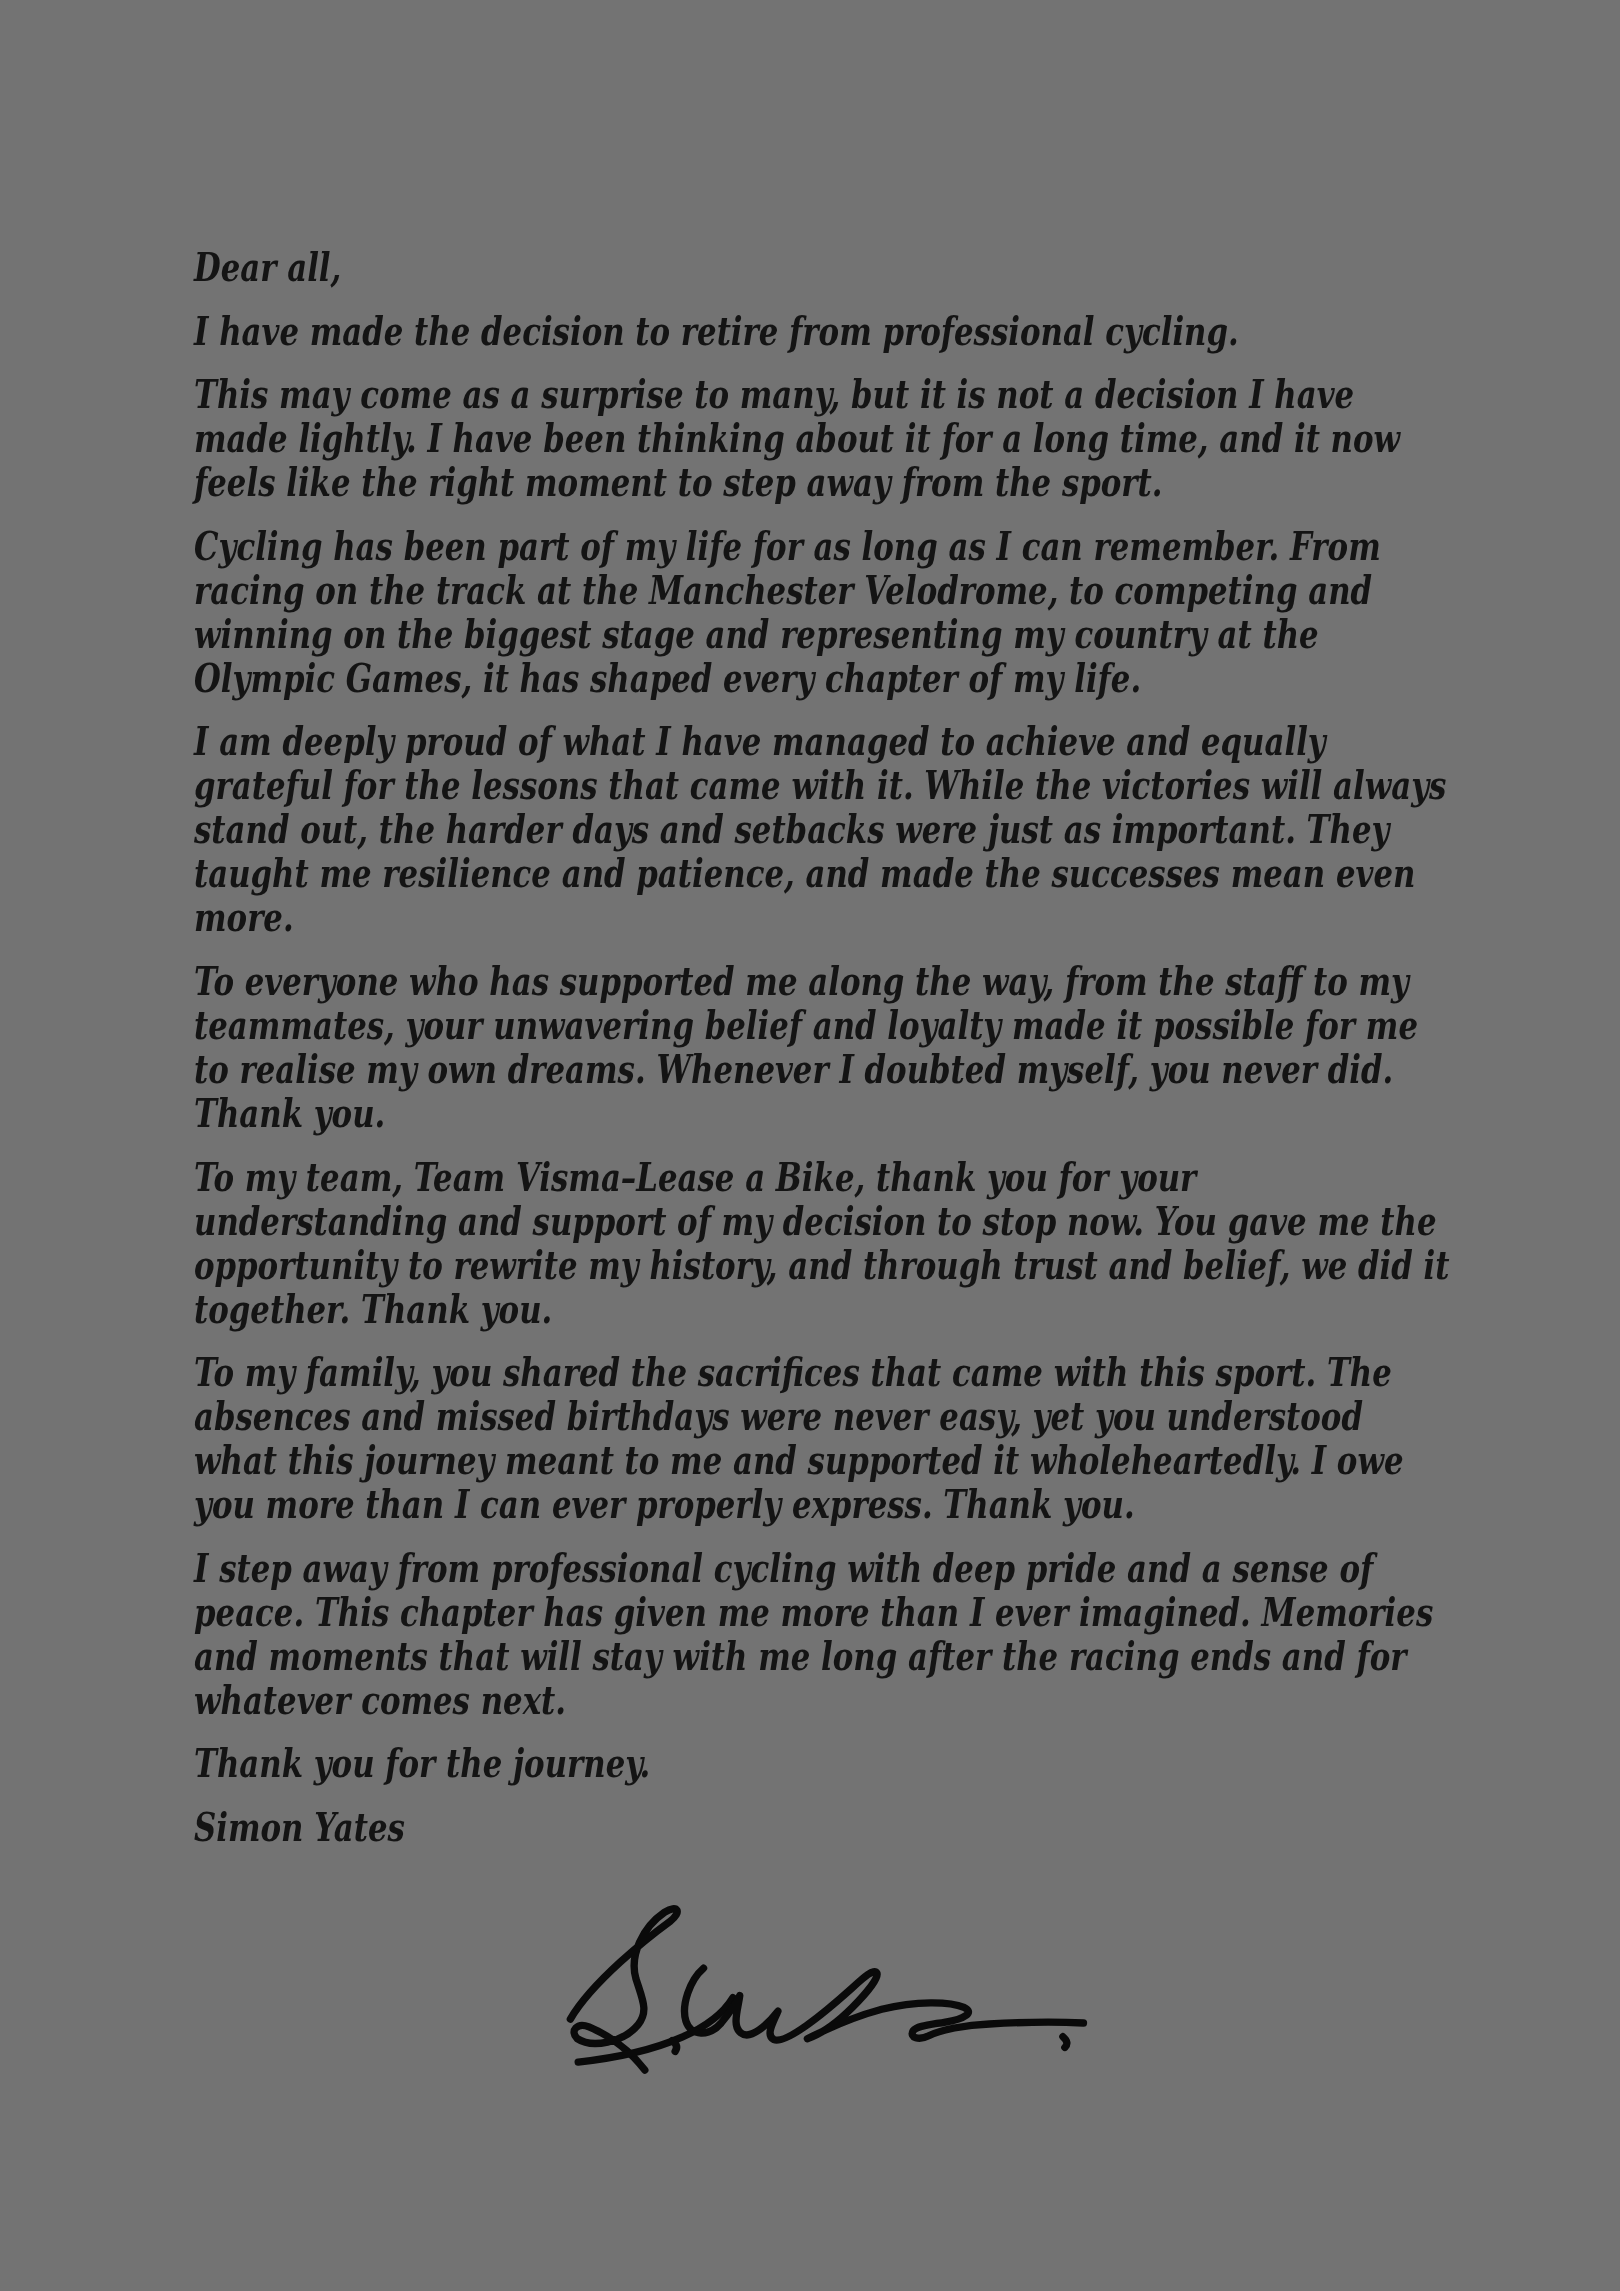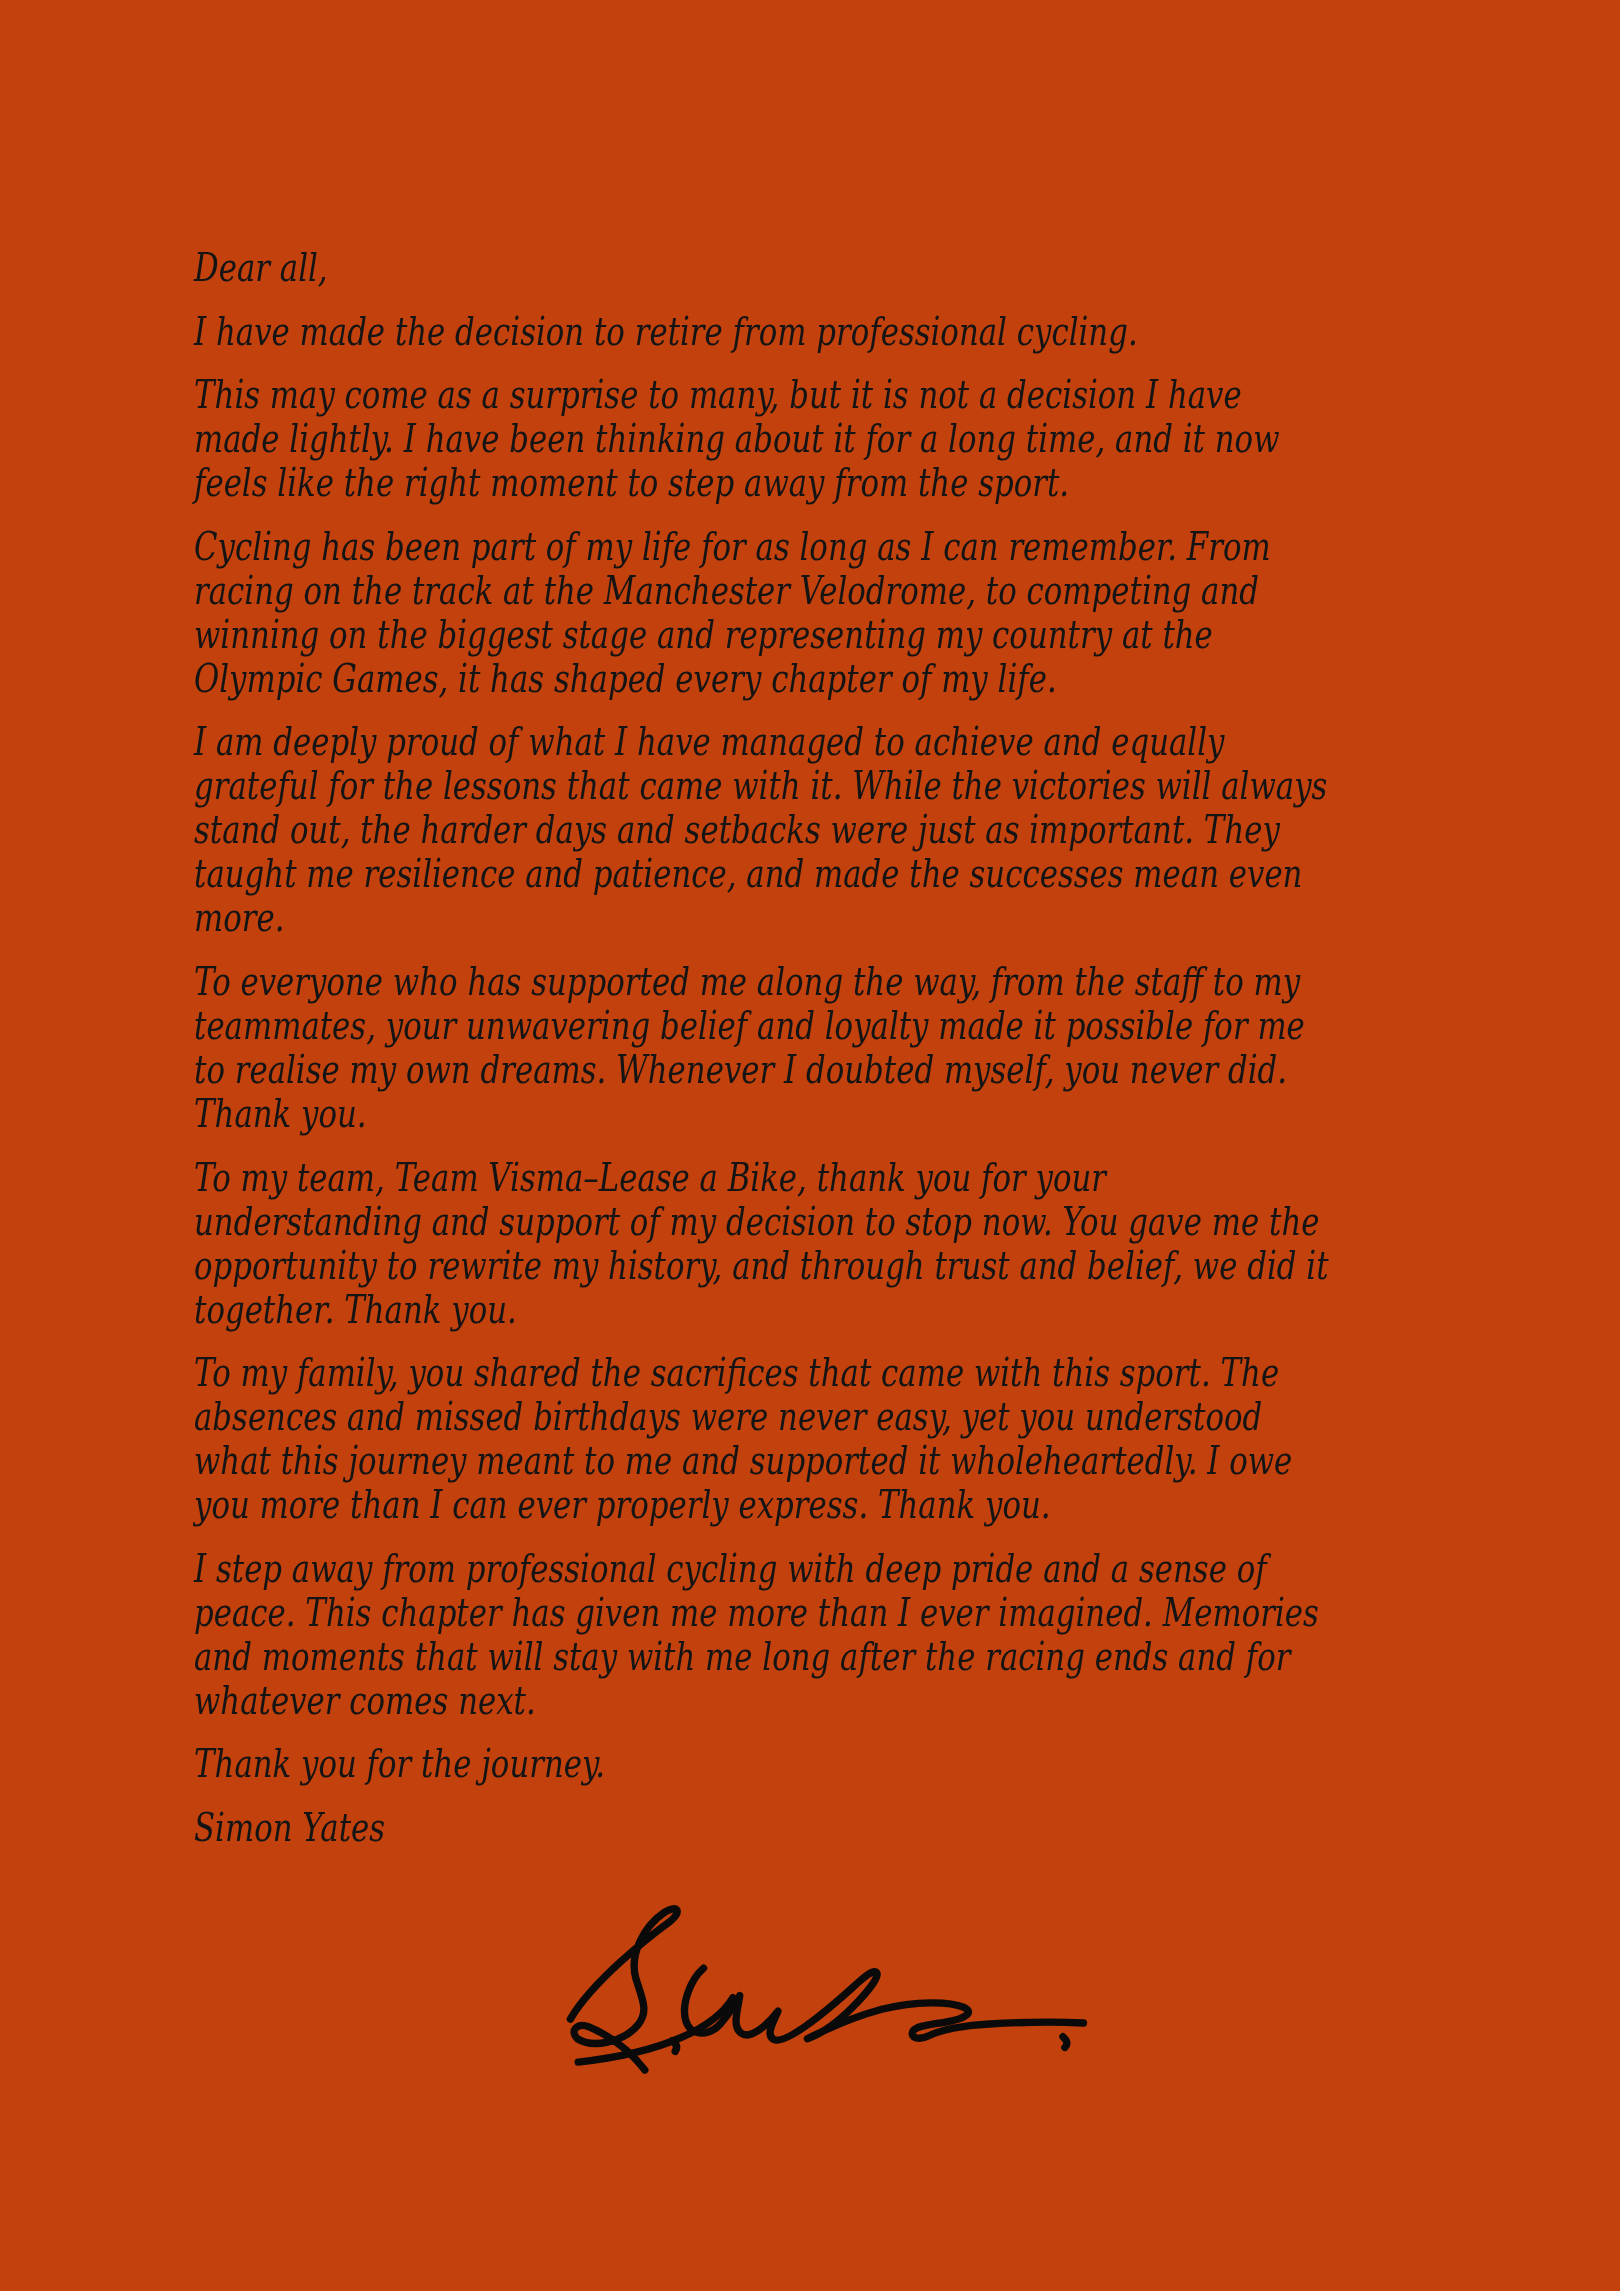--- a/index.html
+++ b/index.html
@@ -10,21 +10,22 @@
   body {
     width: 1620px;
     height: 2292px;
     position: relative;
     overflow: hidden;
     font-family: "DejaVu Serif", serif;
   }
   .page {
     position: absolute;
     inset: 0;
-    background: #c2410c;
+    background: #737373;
+    font-weight: bold;
   }
   
   .letter {
     position: absolute;
     left: 194px;
     top: 245px;
     width: 1666px;              
     transform: scale(0.77, 1);  
     transform-origin: 0 0;
     font-style: italic;

